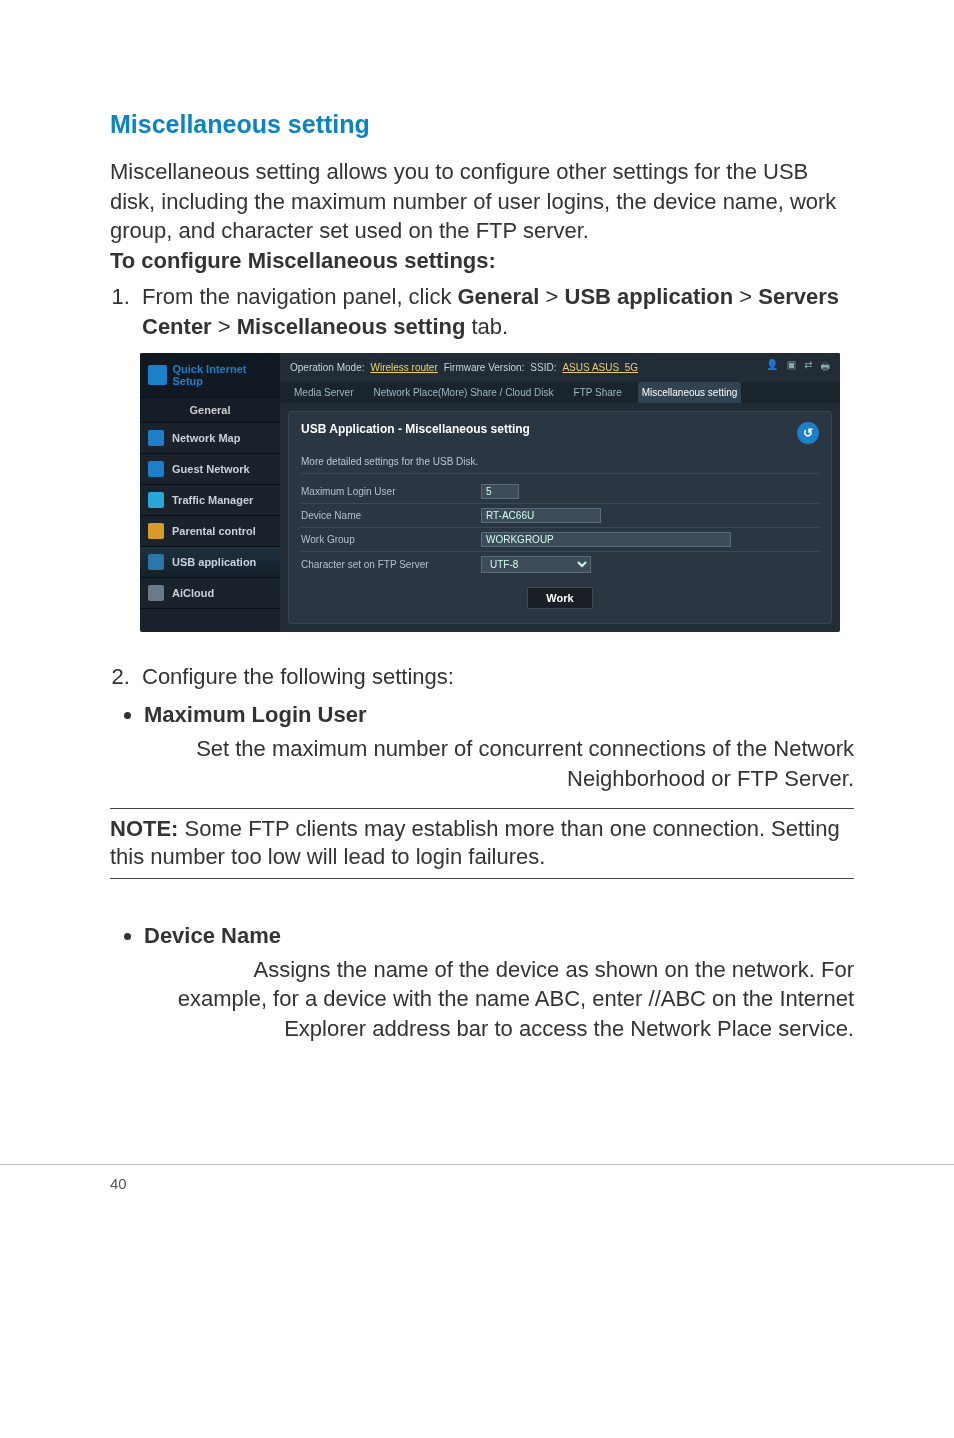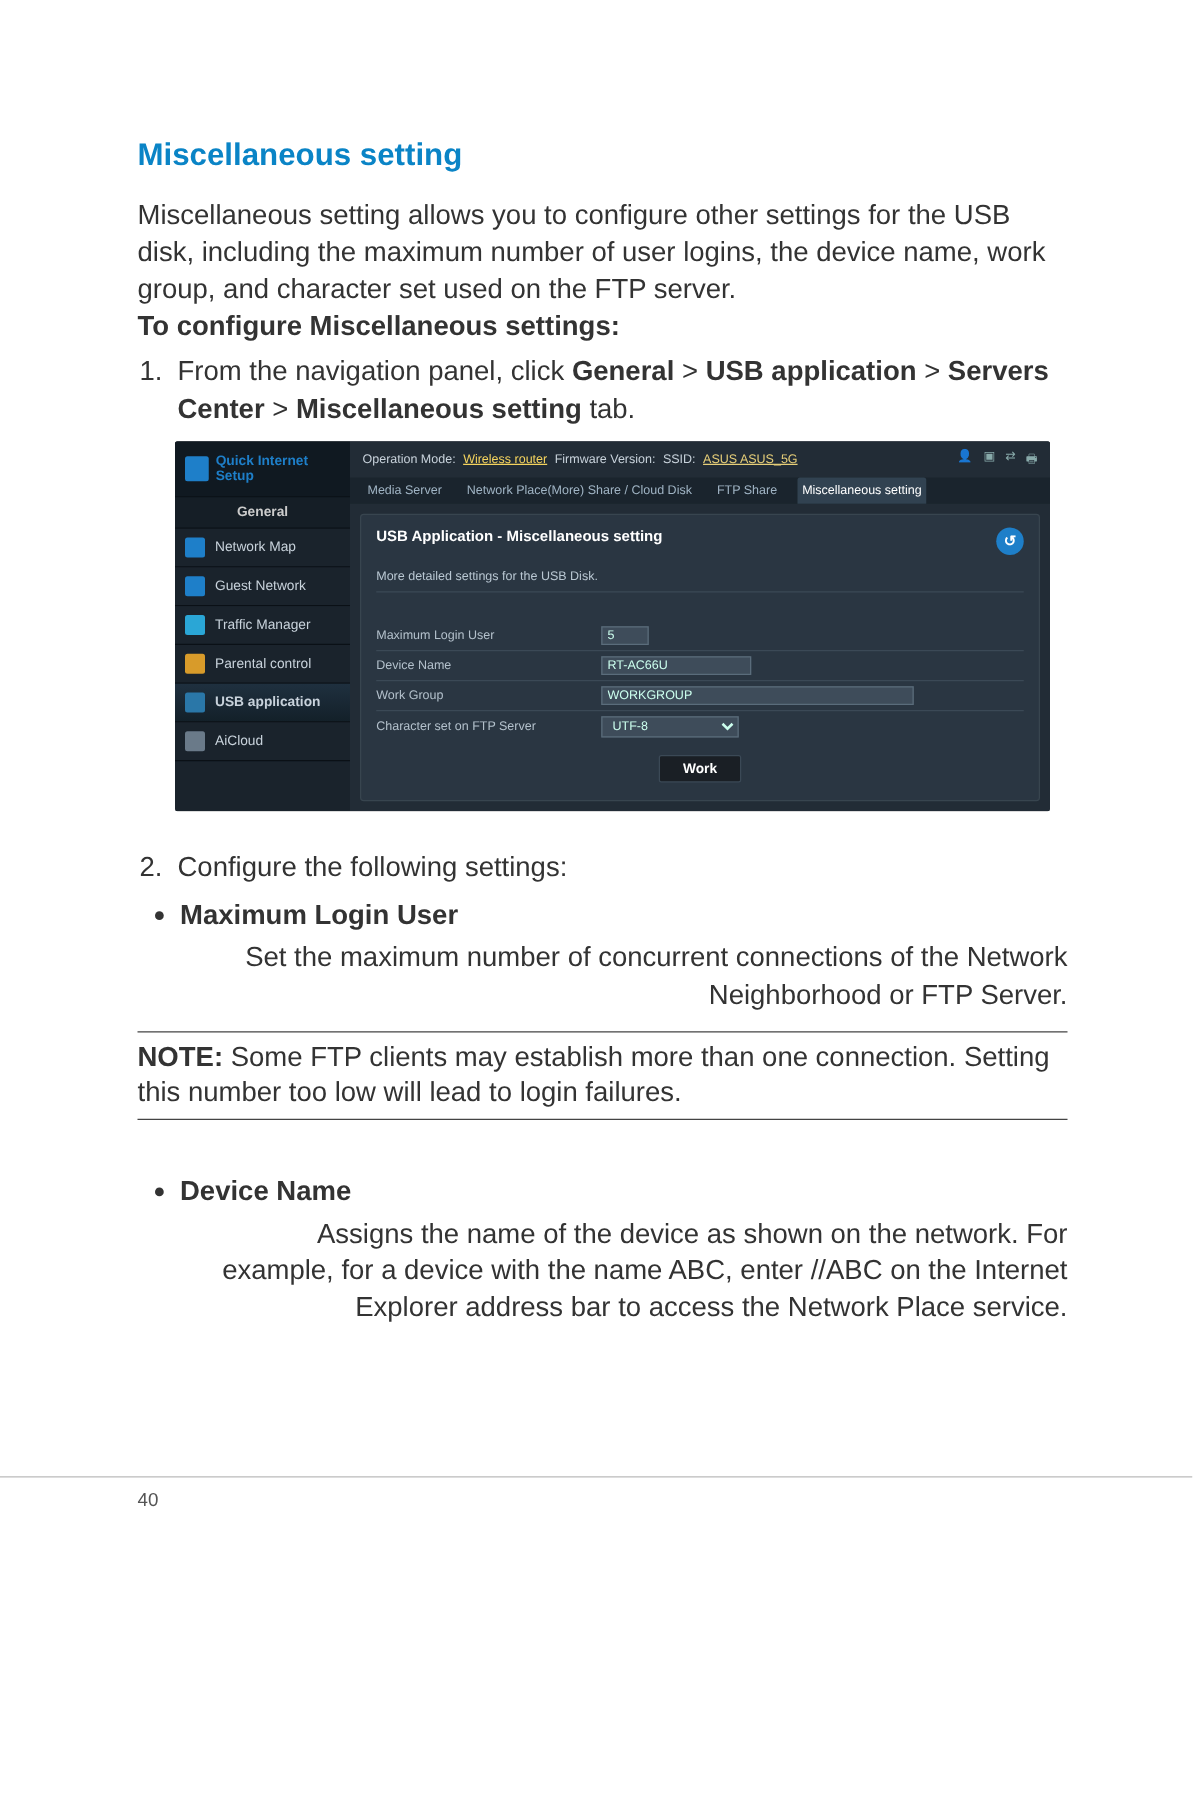--- a/index.html
+++ b/index.html
@@ -124,20 +124,21 @@
 }
 .rs-side-item {
   display: flex;
   align-items: center;
   padding: 7px 8px;
   font-size: 11px;
   color: #c8d2db;
   border-bottom: 1px solid #0a1016;
   cursor: pointer;
   background: #1a232c;
+  font-weight: bold;
 }
 .rs-side-item .ic {
   width: 16px; height: 16px; margin-right: 8px;
   border-radius: 2px;
 }
 .ic-net { background: #1e7fc9; }
 .ic-guest { background: #1e7fc9; }
 .ic-traffic { background: #2aa6d6; }
 .ic-parent { background: #d89b2a; }
 .ic-usb { background: #2a77a8; }
@@ -202,21 +203,21 @@
   border-radius: 50%;
   color: #fff;
   display: flex; align-items: center; justify-content: center;
   font-weight: 700;
 }
 .rs-panel-sub {
   font-size: 10px;
   color: #b9c7d2;
   border-bottom: 1px solid #3b4956;
   padding-bottom: 6px;
-  margin-bottom: 23px;
+  margin-bottom: 6px;
 }
 .rs-field {
   display: flex;
   border-bottom: 1px solid #3b4956;
   padding: 4px 0;
   align-items: center;
 }
 .rs-field:last-of-type { border-bottom: none; }
 .rs-field .flabel {
   width: 180px;

